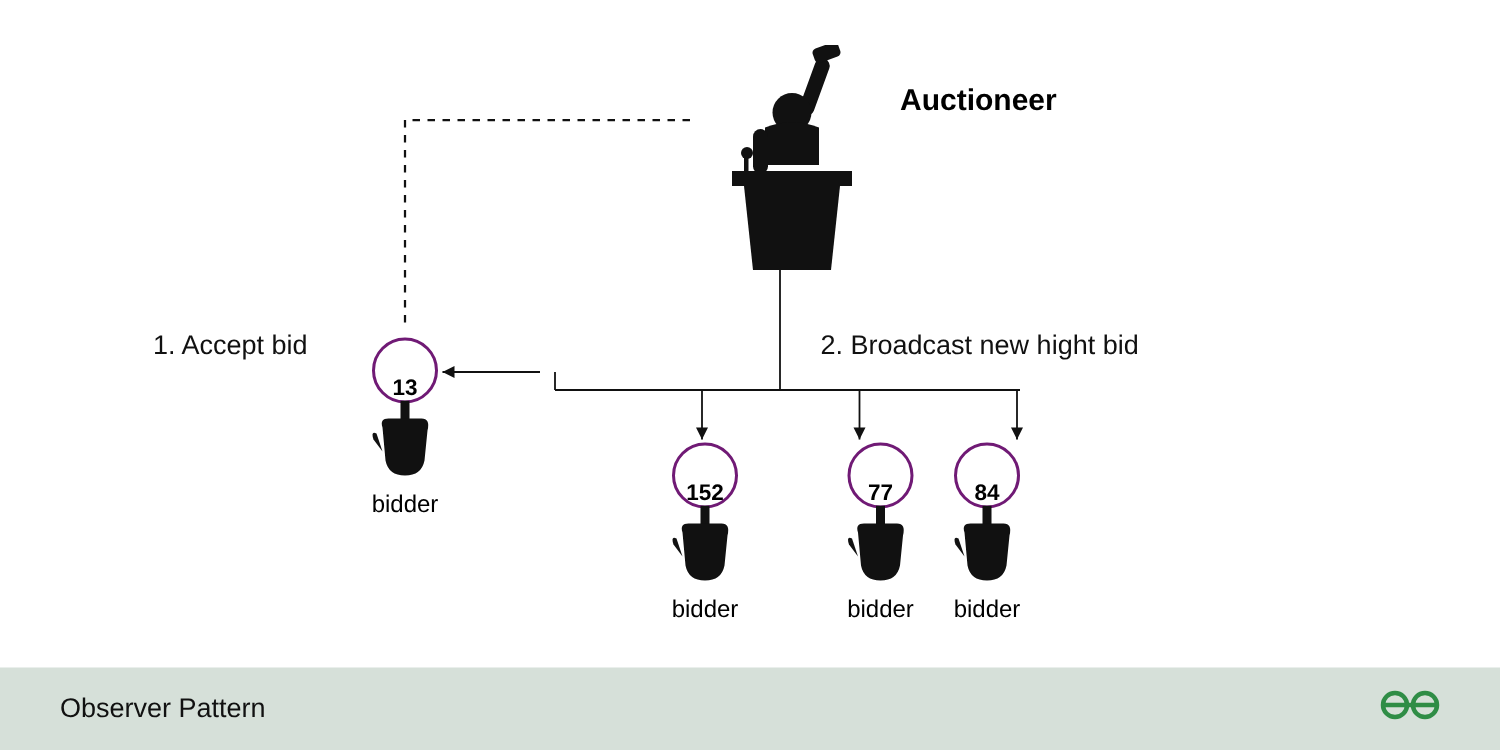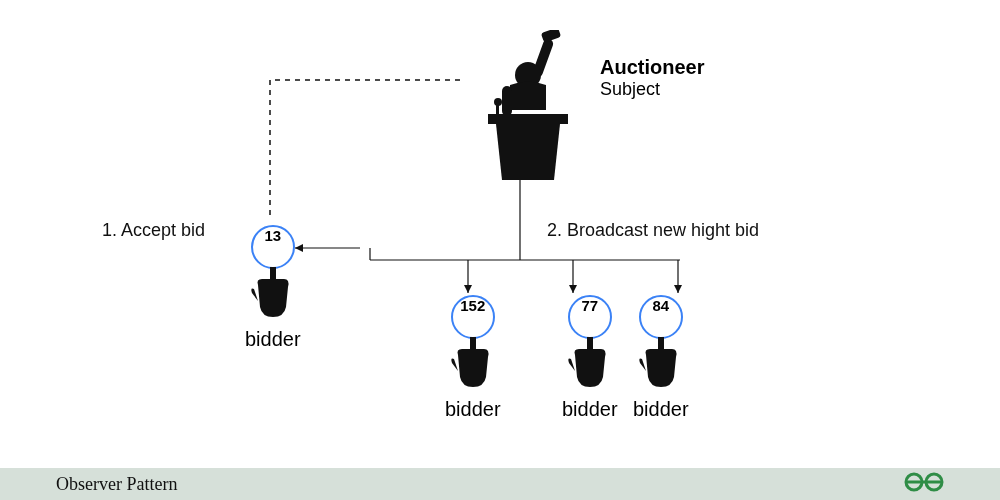--- a/index.html
+++ b/index.html
@@ -1,33 +1,33 @@
 <!DOCTYPE html>
 <html><head>
 <meta charset="utf-8">
 <style>
   * { box-sizing: border-box; margin: 0; padding: 0; }
   body { font-family: Arial, sans-serif; background: #fff; width: 1000px; height: 500px; position: relative; overflow: hidden; }
   .canvas { position: relative; width: 1000px; height: 460px; }
-  .footer { position: absolute; bottom: 0; left: 0; width: 1000px; height: 32px; background: #d6e0d9; display: flex; align-items: center; padding: 0 56px; justify-content: space-between; font-family: Liberation Serif, serif; }
+  .footer { position: absolute; bottom: 0; left: 0; width: 1000px; height: 55px; background: #d6e0d9; display: flex; align-items: center; padding: 0 40px; justify-content: space-between; }
   .footer-title { font-size: 18px; color: #111; }
   .logo { font-weight: bold; font-size: 20px; color: #2f8d46; letter-spacing: -2px; }
 
   .auctioneer { position: absolute; left: 460px; top: 30px; width: 120px; }
   .auctioneer-label { position: absolute; left: 600px; top: 40px; text-align: left; }
   .auctioneer-label .t1 { font-weight: bold; font-size: 20px; margin-top: 16px; }
   .auctioneer-label .t2 { font-size: 18px; }
 
   .step-label { position: absolute; font-size: 18px; color: #111; }
   .step1 { left: 102px; top: 220px; }
   .step2 { left: 547px; top: 220px; }
 
   .bidder { position: absolute; text-align: center; }
-  .bidder .paddle { width: 44px; height: 44px; border: 2px solid #3b82f6; border-radius: 50%; display: flex; align-items: flex-start; justify-content: center; font-weight: bold; font-size: 15px; background: #fff; margin: 0 auto; }
-  .bidder .label { margin-top: 6px; font-size: 20px; }
+  .bidder .paddle { width: 44px; height: 44px; border: 2px solid #701a75; border-radius: 50%; display: flex; align-items: flex-end; justify-content: center; font-weight: bold; font-size: 15px; background: #fff; margin: 0 auto; }
+  .bidder .label { margin-top: 6px; font-size: 16px; }
   .bidder svg { display: block; margin: -2px auto 0; }
 
   .b1 { left: 245px; top: 225px; }
   .b2 { left: 445px; top: 295px; }
   .b3 { left: 562px; top: 295px; }
   .b4 { left: 633px; top: 295px; }
 
   svg.lines { position: absolute; left: 0; top: 0; pointer-events: none; }
 </style>
 </head>
@@ -73,21 +73,20 @@
       <circle cx="38" cy="72" r="4" fill="#111"></circle>
       <rect x="36" y="74" width="3" height="12" fill="#111"></rect>
 
       <rect x="28" y="84" width="80" height="10" fill="#111"></rect>
       <path d="M 36 94 L 100 94 L 94 150 L 42 150 Z" fill="#111"></path>
     </svg>
   </div>
 
   <div class="auctioneer-label">
     <div class="t1">Auctioneer</div>
-    <div class="t2">Subject</div>
   </div>
 
   <div class="step-label step1">1. Accept bid</div>
   <div class="step-label step2">2. Broadcast new hight bid</div>
 
   <div class="bidder b1">
     <div class="paddle">
         <span>13</span>
       </div>
     <svg width="50" height="55" viewBox="0 0 50 55">

